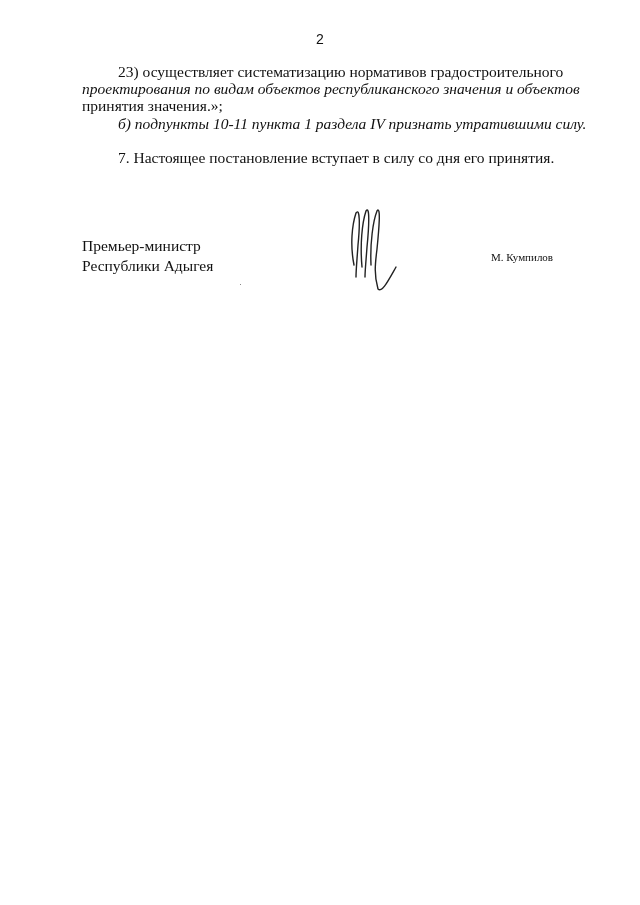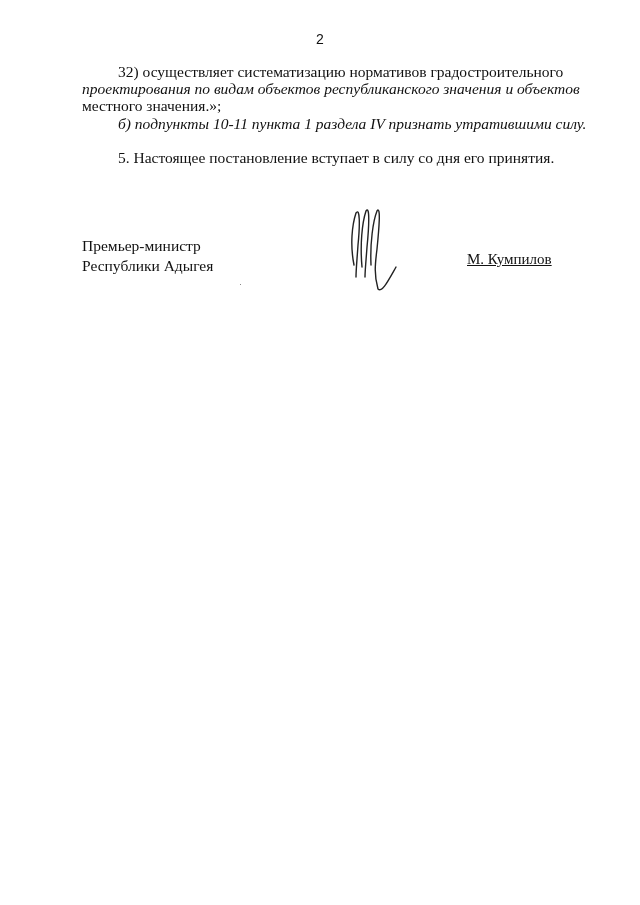--- a/index.html
+++ b/index.html
@@ -3,37 +3,37 @@
   <meta charset="utf-8">
   <style>
     html, body { margin: 0; padding: 0; background: #ffffff; }
     body { width: 640px; height: 905px; position: relative; overflow: hidden;
            font-family: "Liberation Serif", "DejaVu Serif", serif; color: #111; }
     .page-number { position: absolute; top: 31px; left: 0; width: 640px; text-align: center;
                    font-size: 14px; font-family: "Liberation Sans", "DejaVu Sans", sans-serif; }
     .text-line { position: absolute; font-size: 15.5px; line-height: 18px; white-space: nowrap; }
     .justify { text-align: justify; text-align-last: justify; width: 476px; left: 82px; }
     .sig-left { position: absolute; left: 82px; top: 236px; font-size: 15.5px; line-height: 20px; }
-    .sig-right { position: absolute; left: 467px; top: 251px; font-size: 15px; text-decoration: underline; }
+    .sig-right { position: absolute; left: 491px; top: 251px; font-size: 11px; }
     .signature { position: absolute; left: 340px; top: 205px; width: 70px; height: 90px; }
     .dot { position: absolute; left: 240px; top: 284px; width: 1px; height: 1px; background: #888; }
   </style>
 </head>
 <body>
 
 <div>
   <div class="page-number">2</div>
 
-  <div class="text-line justify" style="top:63px; left:118px; width:440px;">32) осуществляет систематизацию нормативов градостроительного</div>
+  <div class="text-line justify" style="top:63px; left:118px; width:440px;">23) осуществляет систематизацию нормативов градостроительного</div>
   <div class="text-line justify" style="top:80px;font-style:italic;">проектирования по видам объектов республиканского значения и объектов</div>
-  <div class="text-line" style="top:97px; left:82px;">местного значения.»;</div>
+  <div class="text-line" style="top:97px; left:82px;">принятия значения.»;</div>
 
   <div class="text-line" style="top:115px; left:118px;font-style:italic;">б) подпункты 10-11 пункта 1 раздела IV признать утратившими силу.</div>
 
-  <div class="text-line" style="top:149px; left:118px;">5. Настоящее постановление вступает в силу со дня его принятия.</div>
+  <div class="text-line" style="top:149px; left:118px;">7. Настоящее постановление вступает в силу со дня его принятия.</div>
 
   <div class="sig-left">
     <div>Премьер-министр</div>
     <div>Республики Адыгея</div>
   </div>
 
   <svg class="signature" viewBox="0 0 70 90">
     <path d="M14 60 C10 40 12 20 16 8 C20 2 20 20 18 40 C17 55 16 65 16 72
              M22 62 C20 40 22 18 26 6 C30 0 29 22 27 42 C26 56 25 66 25 72
              M31 60 C30 38 33 16 37 6 C41 0 39 24 37 44 C35 60 34 70 38 84 C42 88 48 76 56 62" fill="none" stroke="#222" stroke-width="1.4" stroke-linecap="round"></path>

